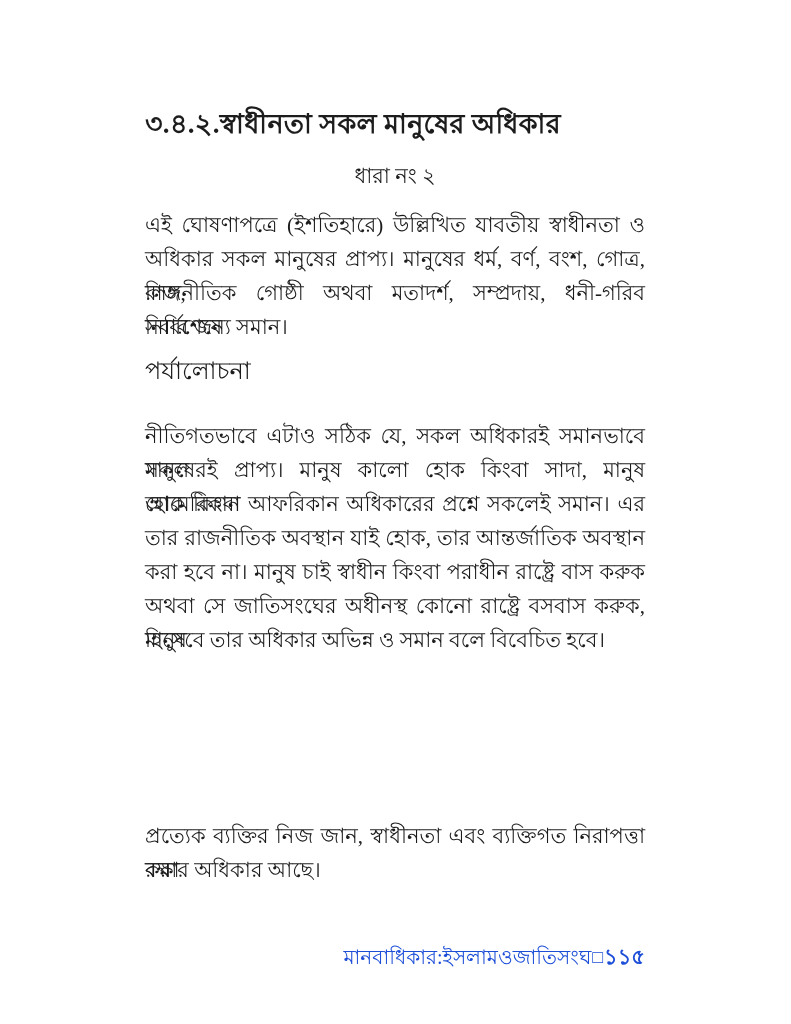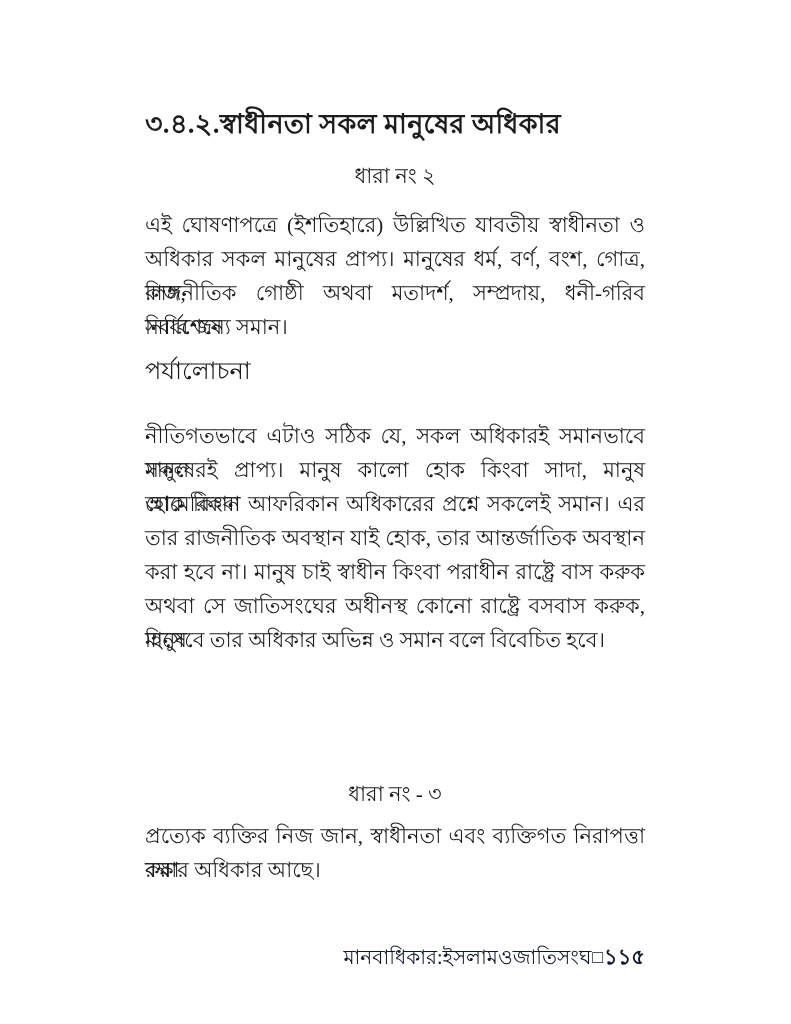--- a/index.html
+++ b/index.html
@@ -52,21 +52,21 @@
   .jline.last {
     text-align: justify;
     text-align-last: left;
   }
   .footer {
     position: absolute;
     top: 941px;
     right: 146px;
     font-size: 20px;
     white-space: nowrap;
-    color: #0f172a;
+    color: #1d4ed8;
   }
   .footer .sq {
     display: inline-block;
     font-size: 18px;
     padding: 0 1px;
     transform: translateY(-1px);
   }
   .footer .pgnum {
     font-weight: bold;
     font-size: 21px;
@@ -94,21 +94,20 @@
       <div class="jline">নীতিগতভাবে এটাও সঠিক যে, সকল অধিকারই সমানভাবে সকল</div>
       <div class="jline">মানুষেরই প্রাপ্য। মানুষ কালো হোক কিংবা সাদা, মানুষ আমেরিকান</div>
       <div class="jline">হোক কিংবা আফরিকান অধিকারের প্রশ্নে সকলেই সমান।  এর</div>
       <div class="jline">তার রাজনীতিক অবস্থান যাই হোক, তার আন্তর্জাতিক অবস্থান</div>
       <div class="jline">করা হবে না। মানুষ চাই স্বাধীন কিংবা পরাধীন রাষ্ট্রে বাস করুক</div>
       <div class="jline">অথবা সে জাতিসংঘের অধীনস্থ কোনো রাষ্ট্রে বসবাস করুক, মানুষ</div>
       <div class="jline last">হিসেবে তার অধিকার অভিন্ন ও সমান বলে বিবেচিত হবে।</div>
     </div>
 
 
-  <div class="block clause" style="top: 778px;">ধারা নং - ৩</div>
 
   <div class="block para" style="top: 819px;">
       <div class="jline">প্রত্যেক ব্যক্তির নিজ জান, স্বাধীনতা  এবং ব্যক্তিগত নিরাপত্তা রক্ষা</div>
       <div class="jline last">করার অধিকার আছে।</div>
     </div>
 
   <footer class="footer">
     <span>মানবাধিকার:ইসলামওজাতিসংঘ</span><span class="sq">□</span><span class="pgnum">১১৫</span>
   </footer>
 

